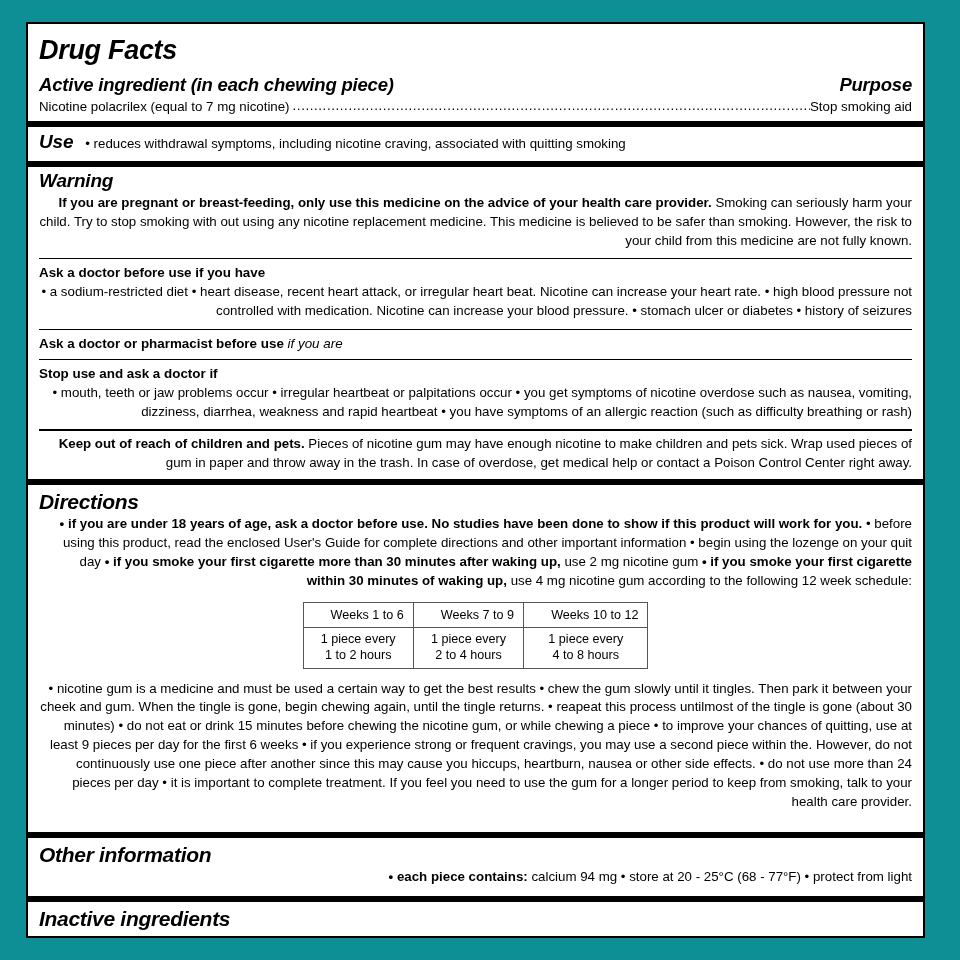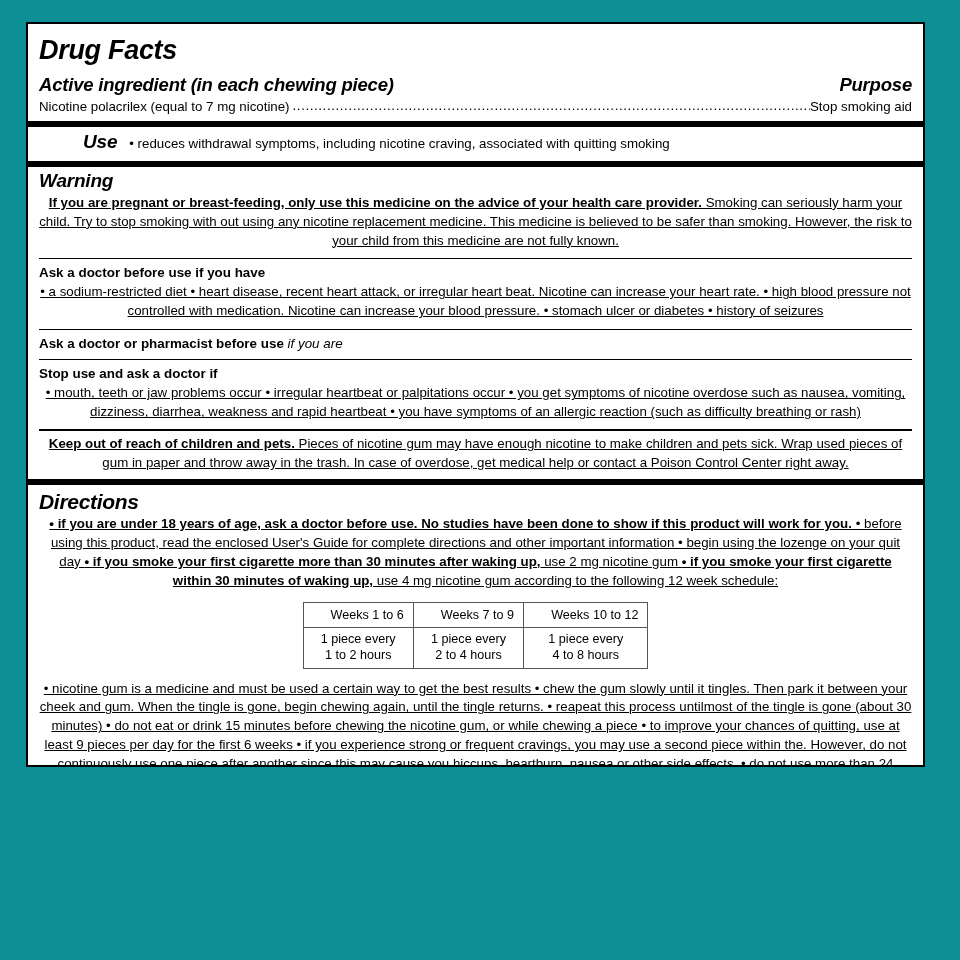--- a/index.html
+++ b/index.html
@@ -12,21 +12,21 @@
     background: #0e8f96;
     font-family: "Liberation Sans", sans-serif;
     -webkit-font-smoothing: antialiased;
   }
 
   .panel {
     position: absolute;
     left: 26px;
     top: 22px;
     width: 899px;
-    height: 745px;
+    height: 916px;
     background: #ffffff;
     border: 2px solid #000000;
     box-sizing: border-box;
     overflow: hidden;
   }
 
   .pad {
     padding: 0 11px;
   }
 
@@ -104,21 +104,20 @@
     display: flex;
     align-items: baseline;
     padding: 4px 0 5px 0;
   }
   .use-head {
     font-size: 19px;
     font-weight: bold;
     font-style: italic;
     letter-spacing: -0.2px;
     margin-right: 12px;
-    margin-left: 44px;
   }
   .use-text {
     font-size: 13.3px;
     line-height: 1.3;
   }
 
   
   .sec-head-italic {
     font-size: 19px;
     font-weight: bold;
@@ -140,22 +139,21 @@
     font-weight: bold;
     line-height: 1.35;
     padding: 1px 0 1px 0;
   }
   .sub-head .reg { font-weight: normal; font-style: italic; }
 
   .body-text {
     font-size: 13.3px;
     line-height: 1.42;
     padding: 0 0 3px 0;
-    text-align: center;
-    text-decoration: underline;
+    text-align: right;
   }
   .body-text b { font-weight: bold; }
 
   .tight { padding-bottom: 1px; }
 
   
   .sched-wrap {
     display: flex;
     justify-content: center;
     padding: 10px 0 11px 0;

